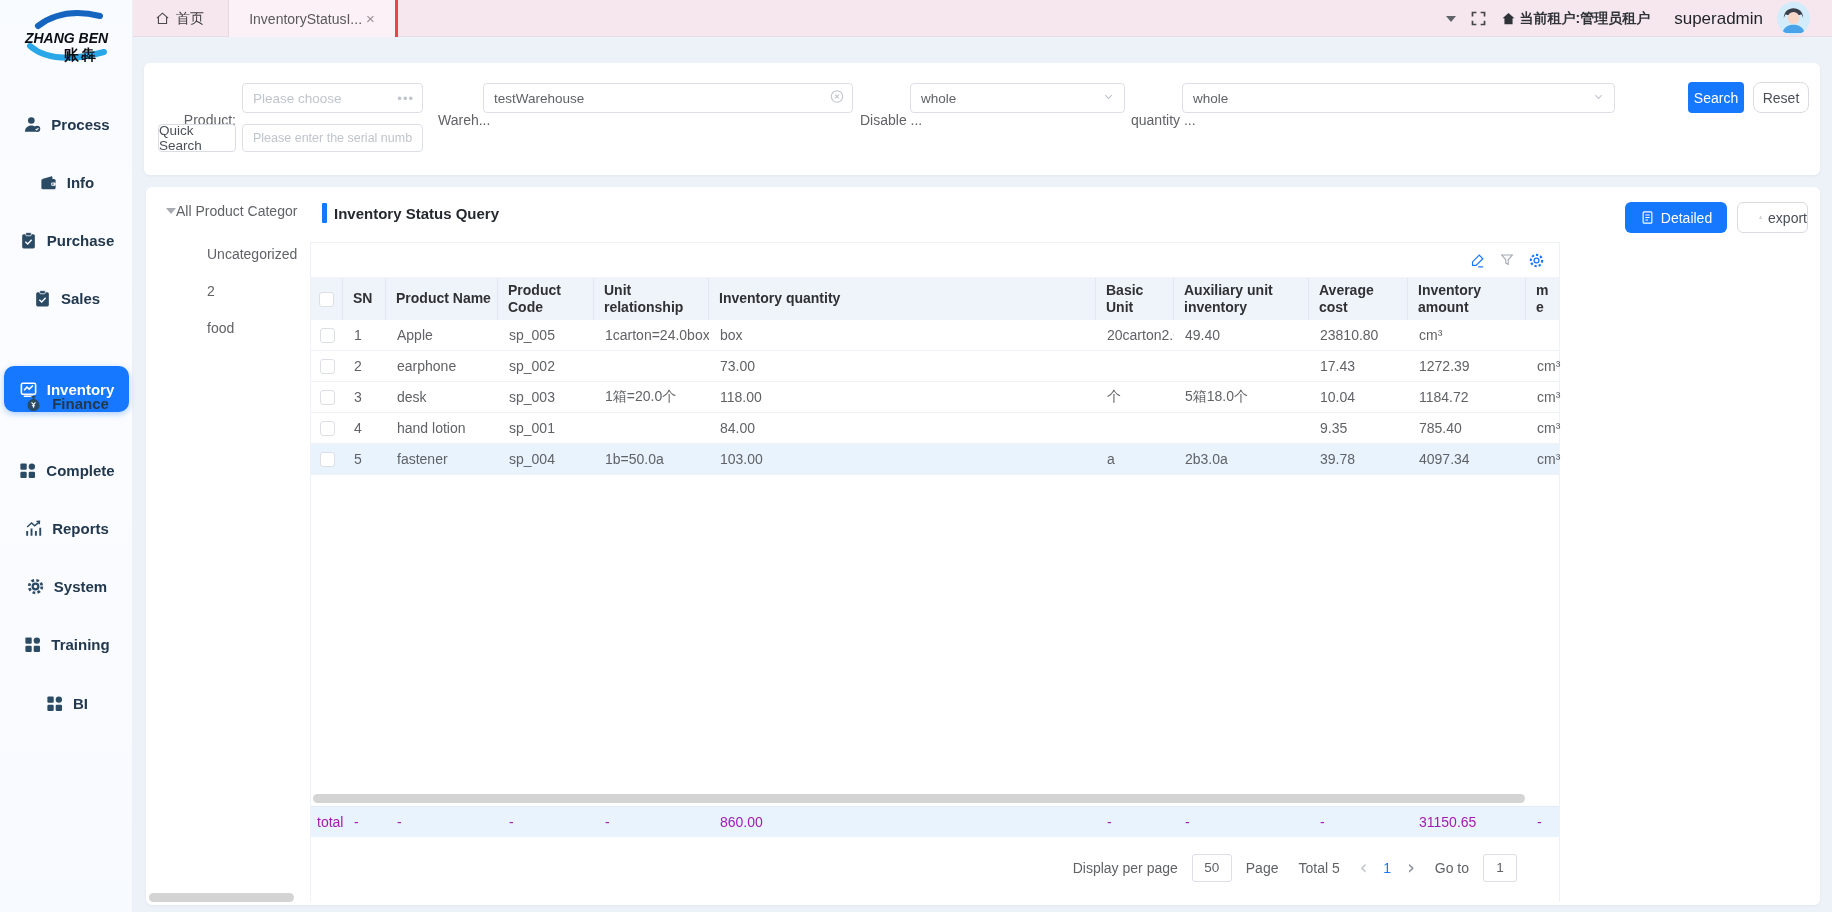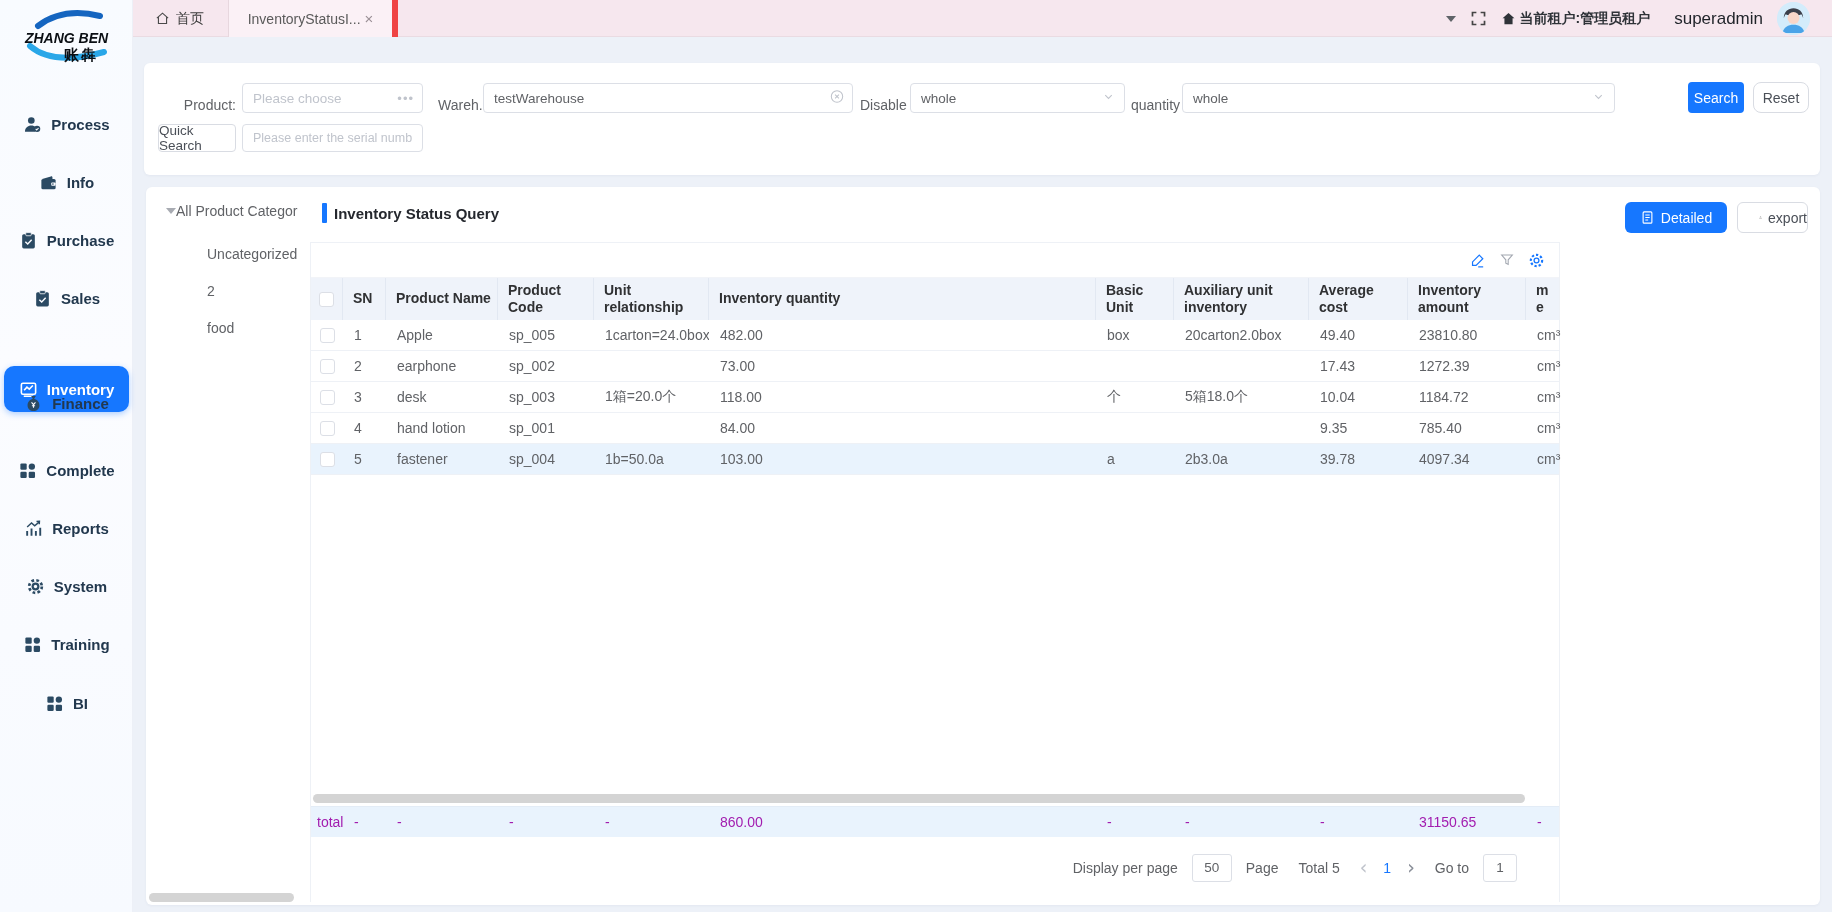--- a/index.html
+++ b/index.html
@@ -22,34 +22,34 @@
   .nav-item svg { flex:0 0 auto; }
   .nav-item.active { background:#1677ff; box-shadow:0 2px 6px rgba(22,119,255,.35);margin-top:35px; }
   .nav-item.active .lbl { color:#ffffff; }
 
   
   .topbar { position:absolute; left:133px; top:0; width:1699px; height:37px;
     background:#f6e7ee; border-bottom:1px solid #eadbe2; z-index:4; }
   .tb-home { position:absolute; left:22px; top:0; height:37px; display:flex; align-items:center;
     gap:6px; font-size:14px; color:#3d3d3d; cursor:pointer; }
   .tb-tab { position:absolute; left:95px; top:0; width:170px; height:37px; background:#fbf1f6;
-    border-left:1px solid #e7d7de; border-right:6px solid #ef4444; display:flex; align-items:center;
+    border-left:1px solid #e7d7de; border-right:3px solid #ef4444; display:flex; align-items:center;
     justify-content:center; gap:4px; font-size:14px; color:#5a5a5a; cursor:pointer; }
   .tb-tab .close { color:#9a8f95; font-size:15px; line-height:1; cursor:pointer; }
   .tb-right { position:absolute; right:22px; top:0; height:37px; display:flex; align-items:center; gap:14px; }
   .caret-down { width:0; height:0; border-left:5px solid transparent; border-right:5px solid transparent;
     border-top:6px solid #5f6368; cursor:pointer; }
   .tenant { display:flex; align-items:center; gap:4px; font-size:14px; font-weight:700; color:#2f3338; }
   .username { font-size:17px; color:#1f2329; margin-left:10px; cursor:pointer; }
   .avatar { width:33px; height:33px; border-radius:50%; overflow:hidden; background:#d3ecfb; cursor:pointer; }
 
   
   .filter-card { position:absolute; left:144px; top:63px; width:1676px; height:112px;
     background:#ffffff; border-radius:6px; box-shadow:0 1px 3px rgba(30,50,90,.05); }
-  .f-label { position:absolute; font-size:14px; color:#606266; top:27px; height:30px;
+  .f-label { position:absolute; font-size:14px; color:#606266; top:42px; height:30px;
     display:flex; align-items:center; white-space:nowrap; }
   .f-input { position:absolute; top:20px; height:30px; border:1px solid #dcdfe6; border-radius:4px;
     background:#fff; font-size:13.5px; color:#606266; display:flex; align-items:center; padding:0 26px 0 10px; }
   .f-input input { border:none; outline:none; width:100%; font-size:13.5px; color:#606266;
     font-family:inherit; background:transparent; }
   .f-input input::placeholder { color:#c0c4cc; }
   .f-input .suffix { position:absolute; right:8px; top:50%; transform:translateY(-50%); color:#c0c4cc; }
   .f-select { position:absolute; top:20px; height:30px; border:1px solid #dcdfe6; border-radius:4px;
     background:#fff; font-size:13.5px; color:#606266; display:flex; align-items:center;
     padding:0 28px 0 10px; cursor:pointer; }
@@ -369,21 +369,20 @@
     </div>
 
     <div class="t-grid t-row">
       <div class="c cb">
           <span class="checkbox"></span>
         </div>
       <div class="c">1</div>
       <div class="c">Apple</div>
       <div class="c">sp_005</div>
       <div class="c">1carton=24.0box</div>
-      <div class="c">482.00</div>
       <div class="c">box</div>
       <div class="c">20carton2.0box</div>
       <div class="c">49.40</div>
       <div class="c">23810.80</div>
       <div class="c">cm³</div>
     </div>
     <div class="t-grid t-row">
       <div class="c cb">
           <span class="checkbox"></span>
         </div>

